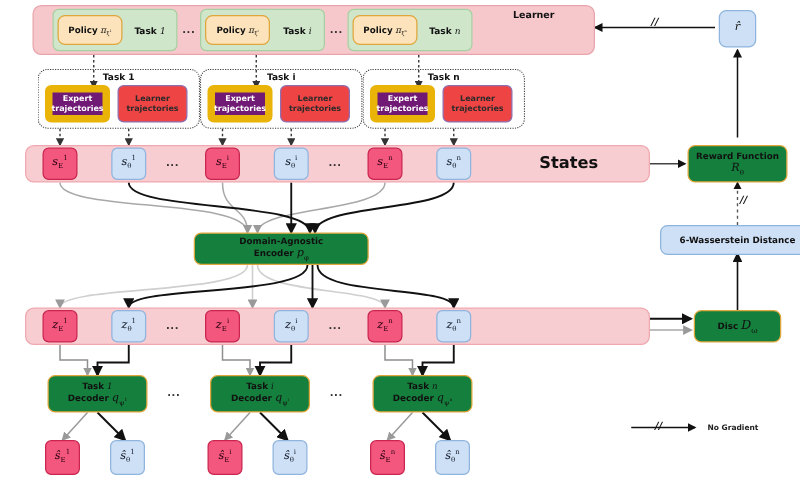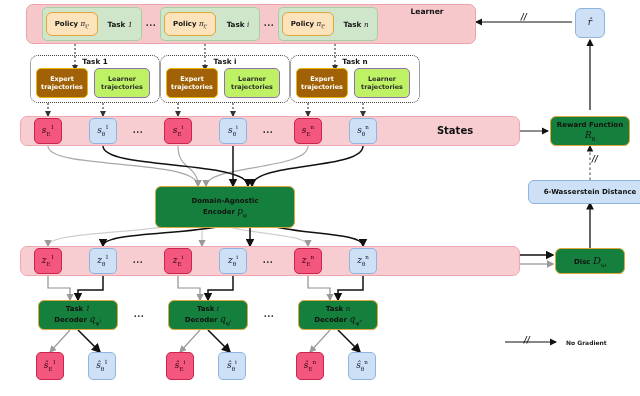--- a/index.html
+++ b/index.html
@@ -19,26 +19,26 @@
   .task-green{background:#CFE6CB;border:1px solid #A8CFA2;border-radius:5px;}
   .policy-box{background:#FCE3BC;border:1.2px solid #E0A63C;border-radius:6px;
               font-weight:bold;font-size:7px;}
   .task-lbl{font-weight:bold;font-size:7.2px;}
   .learner-lbl{font-weight:bold;font-size:7.6px;}
   .ell{font-weight:bold;font-size:8px;color:#333;letter-spacing:.4px;}
 
   
   .task-group{position:absolute;border:1.2px dotted #444;border-radius:8px;box-sizing:border-box;}
   .task-group-title{position:absolute;font-weight:bold;font-size:7.2px;text-align:center;}
-  .expert-traj{background:#a16207;border:1px solid #eab308;color:#fff;font-weight:bold;font-size:6.4px;border-radius:5px;}
-  .learner-traj{background:#bef264;border:1.2px solid #8E6FB0;color:#2b2b2b;font-weight:bold;font-size:6.4px;border-radius:5px;}
+  .expert-traj{background:#701a75;border:6px solid #eab308;color:#fff;font-weight:bold;font-size:6.4px;border-radius:5px;}
+  .learner-traj{background:#ef4444;border:1.2px solid #8E6FB0;color:#2b2b2b;font-weight:bold;font-size:6.4px;border-radius:5px;}
 
   
   .band-pink{background:#F8CDD2;border:1px solid #EFA8AF;border-radius:7px;}
-  .band-lbl{font-weight:bold;font-size:10px;}
+  .band-lbl{font-weight:bold;font-size:13px;}
 
   .tok{border-radius:5px;font-size:8px;}
   .tok-e{background:#F4577E;border:1.3px solid #C9254F;color:#2b0010;}
   .tok-t{background:#CEE0F5;border:1.3px solid #8FB4DD;color:#101828;}
 
   
   .orange{background:#15803d;border:1.3px solid #E0A63C;border-radius:6px;
           font-weight:bold;font-size:7px;}
   
   .blue{background:#CEE0F5;border:1.3px solid #8FB4DD;border-radius:6px;
@@ -255,21 +255,21 @@
     <span class="mb">s<sub>θ</sub><sup>i</sup></span>
     </div>
   <div class="box ell" style="left:258px;top:118px;width:20px;height:26px;">...</div>
   <div class="box tok tok-e" style="left:294px;top:118px;width:28px;height:26px;">
     <span class="mb">s<sub>E</sub><sup>n</sup></span>
     </div>
   <div class="box tok tok-t" style="left:349px;top:118px;width:28px;height:26px;">
     <span class="mb">s<sub>θ</sub><sup>n</sup></span>
     </div>
 
-  <div class="box orange" style="left:155px;top:186px;width:140px;height:42px;flex-direction:column;">
+  <div class="box orange" style="left:155px;top:186px;width:140px;height:26px;flex-direction:column;">
     <span>Domain-Agnostic</span>
     <span>
       <span>Encoder</span> <span class="mb">p<sub>φ</sub></span></span>
   </div>
 
   <div class="box band-pink" style="left:20px;top:246px;width:500px;height:30px;"></div>
 
   <div class="box tok tok-e" style="left:34px;top:248px;width:28px;height:26px;">
     <span class="mb">z<sub>E</sub><sup>1</sup></span>
     </div>

